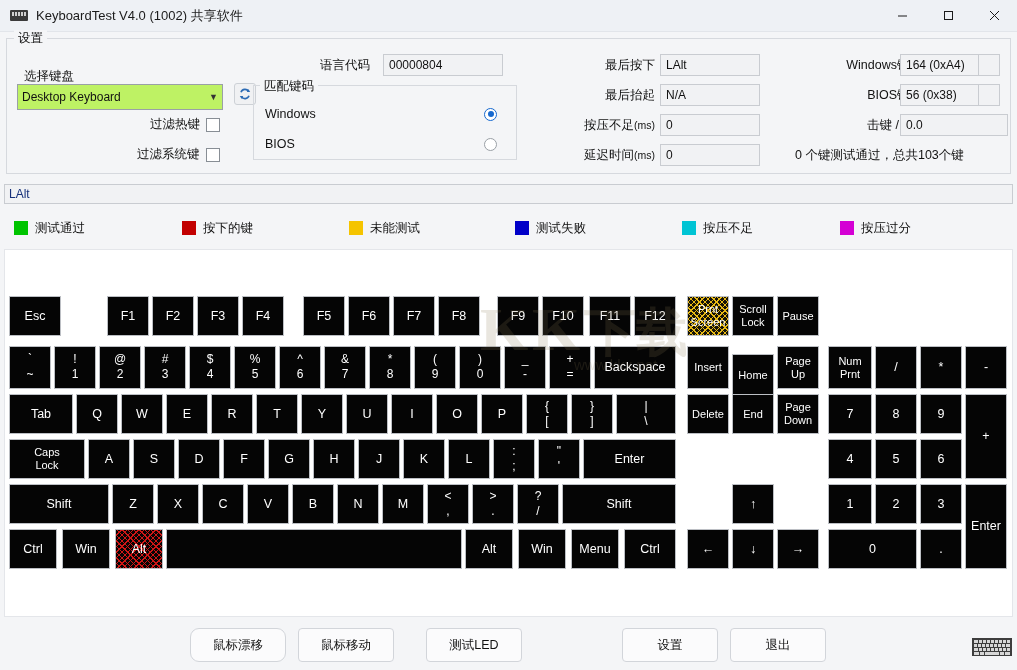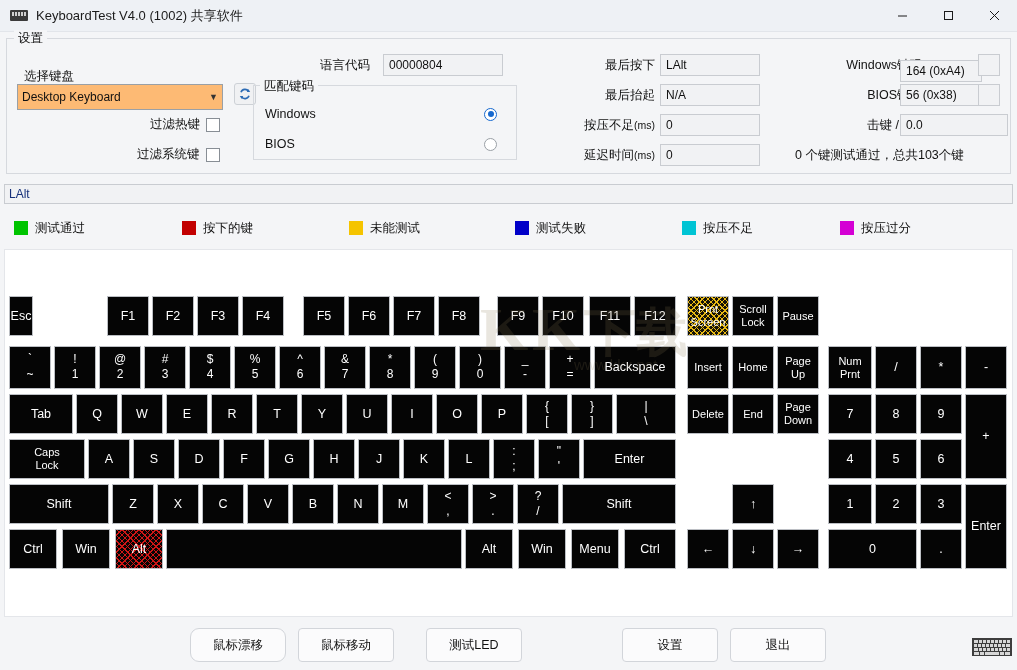--- a/index.html
+++ b/index.html
@@ -36,21 +36,21 @@
   }
   .lbl{ font-size:12.5px; color:#111; }
   .tbox{
     background:#f1f2f4; border:1px solid #c9ccd1; height:22px; font-size:12px;
     color:#111; padding:2px 5px; display:flex; align-items:center;
   }
   
   #sel-kb-label{ position:absolute; left:24px; top:68px; }
   #kb-select{
     position:absolute; left:17px; top:84px; width:206px; height:22px;
-    background:#fdba74; border:1px solid #9aa0a6; font-size:12px; color:#111;
+    background:#bef264; border:1px solid #9aa0a6; font-size:12px; color:#111;
     display:flex; align-items:center; padding:12px 4px;
   }
   #kb-select-caret{ margin-left:auto; font-size:9px; color:#333; }
   #refresh-btn{
     position:absolute; left:234px; top:83px; width:22px; height:22px;
     background:#f0f1f3; border:1px solid #cdd1d6; border-radius:3px;
     display:flex; align-items:center; justify-content:center;
   }
   .chkrow{ position:absolute; display:flex; align-items:center; gap:6px; }
   .chkbox{ width:14px; height:14px; border:1px solid #888e95; background:#fff; }
@@ -81,21 +81,21 @@
   #m1l{ left:545px; top:57px;}  #m1b{ left:660px; top:54px;}
   #m2l{ left:545px; top:87px;}  #m2b{ left:660px; top:84px;}
   #m3l{ left:545px; top:117px;} #m3b{ left:660px; top:114px;}
   #m4l{ left:545px; top:147px;} #m4b{ left:660px; top:144px;}
   .unit{ font-size:10.5px; }
   
   .rlbl{ position:absolute; text-align:right; width:120px; }
   .rbox{ position:absolute; width:82px; }
   .sbox{ position:absolute; width:22px; height:22px; background:#f1f2f4;
     border:1px solid #c9ccd1; }
-  #r1l{ left:802px; top:57px;} #r1b{ left:900px; top:60px;} #r1s{ left:978px; top:54px;}
+  #r1l{ left:802px; top:57px;} #r1b{ left:900px; top:54px;} #r1s{ left:978px; top:54px;}
   #r2l{ left:802px; top:87px;} #r2b{ left:900px; top:84px;} #r2s{ left:978px; top:84px;}
   #r3l{ left:802px; top:117px;} #r3b{ left:900px; top:114px; width:108px;}
   #pass-text{ position:absolute; left:795px; top:147px; font-size:12.5px; color:#111; }
   
   #statusbar{
     position:absolute; left:4px; top:184px; width:1009px; height:20px;
     background:#f1f2f4; border:1px solid #c9ccd1; font-size:12px;
     color:#16307a; display:flex; align-items:center; padding-left:4px;
   }
   
@@ -253,21 +253,21 @@
       <span class="lg-sw" style="background: rgb(0, 196, 212);"></span>
       <span class="lg-tx">按压不足</span>
     </div>
     <div class="lg" style="position: absolute; left: 840px;">
       <span class="lg-sw" style="background: rgb(212, 0, 212);"></span>
       <span class="lg-tx">按压过分</span>
     </div>
   </div>
 
 <div id="kbpanel">
-    <div class="key" style="left: 4px; top: 46px; width: 24px; height: 40px;">Esc</div>
+    <div class="key" style="left: 4px; top: 46px; width: 52px; height: 40px;">Esc</div>
     <div class="key" style="left: 102px; top: 46px; width: 42px; height: 40px;">F1</div>
     <div class="key" style="left: 147px; top: 46px; width: 42px; height: 40px;">F2</div>
     <div class="key" style="left: 192px; top: 46px; width: 42px; height: 40px;">F3</div>
     <div class="key" style="left: 237px; top: 46px; width: 42px; height: 40px;">F4</div>
     <div class="key" style="left: 298px; top: 46px; width: 42px; height: 40px;">F5</div>
     <div class="key" style="left: 343px; top: 46px; width: 42px; height: 40px;">F6</div>
     <div class="key" style="left: 388px; top: 46px; width: 42px; height: 40px;">F7</div>
     <div class="key" style="left: 433px; top: 46px; width: 42px; height: 40px;">F8</div>
     <div class="key" style="left: 492px; top: 46px; width: 42px; height: 40px;">F9</div>
     <div class="key" style="left: 537px; top: 46px; width: 42px; height: 40px;">F10</div>
@@ -286,21 +286,21 @@
     <div class="key dual" style="left: 229px; top: 96px; width: 42px; height: 43px;"><span>%</span><span>5</span></div>
     <div class="key dual" style="left: 274px; top: 96px; width: 42px; height: 43px;"><span>^</span><span>6</span></div>
     <div class="key dual" style="left: 319px; top: 96px; width: 42px; height: 43px;"><span>&amp;</span><span>7</span></div>
     <div class="key dual" style="left: 364px; top: 96px; width: 42px; height: 43px;"><span>*</span><span>8</span></div>
     <div class="key dual" style="left: 409px; top: 96px; width: 42px; height: 43px;"><span>(</span><span>9</span></div>
     <div class="key dual" style="left: 454px; top: 96px; width: 42px; height: 43px;"><span>)</span><span>0</span></div>
     <div class="key dual" style="left: 499px; top: 96px; width: 42px; height: 43px;"><span>_</span><span>-</span></div>
     <div class="key dual" style="left: 544px; top: 96px; width: 42px; height: 43px;"><span>+</span><span>=</span></div>
     <div class="key" style="left: 589px; top: 96px; width: 82px; height: 43px;">Backspace</div>
     <div class="key small" style="left: 682px; top: 96px; width: 42px; height: 43px;">Insert</div>
-    <div class="key small" style="left: 727px; top: 96px; width: 42px; height: 43px;">Home</div>
+    <div class="key small" style="left: 727px; top: 104px; width: 42px; height: 43px;">Home</div>
     <div class="key small" style="left: 772px; top: 96px; width: 42px; height: 43px;">Page
 Up</div>
     <div class="key small" style="left: 823px; top: 96px; width: 44px; height: 43px;">Num
 Prnt</div>
     <div class="key" style="left: 870px; top: 96px; width: 42px; height: 43px;">/</div>
     <div class="key" style="left: 915px; top: 96px; width: 42px; height: 43px;">*</div>
     <div class="key" style="left: 960px; top: 96px; width: 42px; height: 43px;">-</div>
     <div class="key" style="left: 4px; top: 144px; width: 64px; height: 40px;">Tab</div>
     <div class="key" style="left: 71px; top: 144px; width: 42px; height: 40px;">Q</div>
     <div class="key" style="left: 116px; top: 144px; width: 42px; height: 40px;">W</div>

